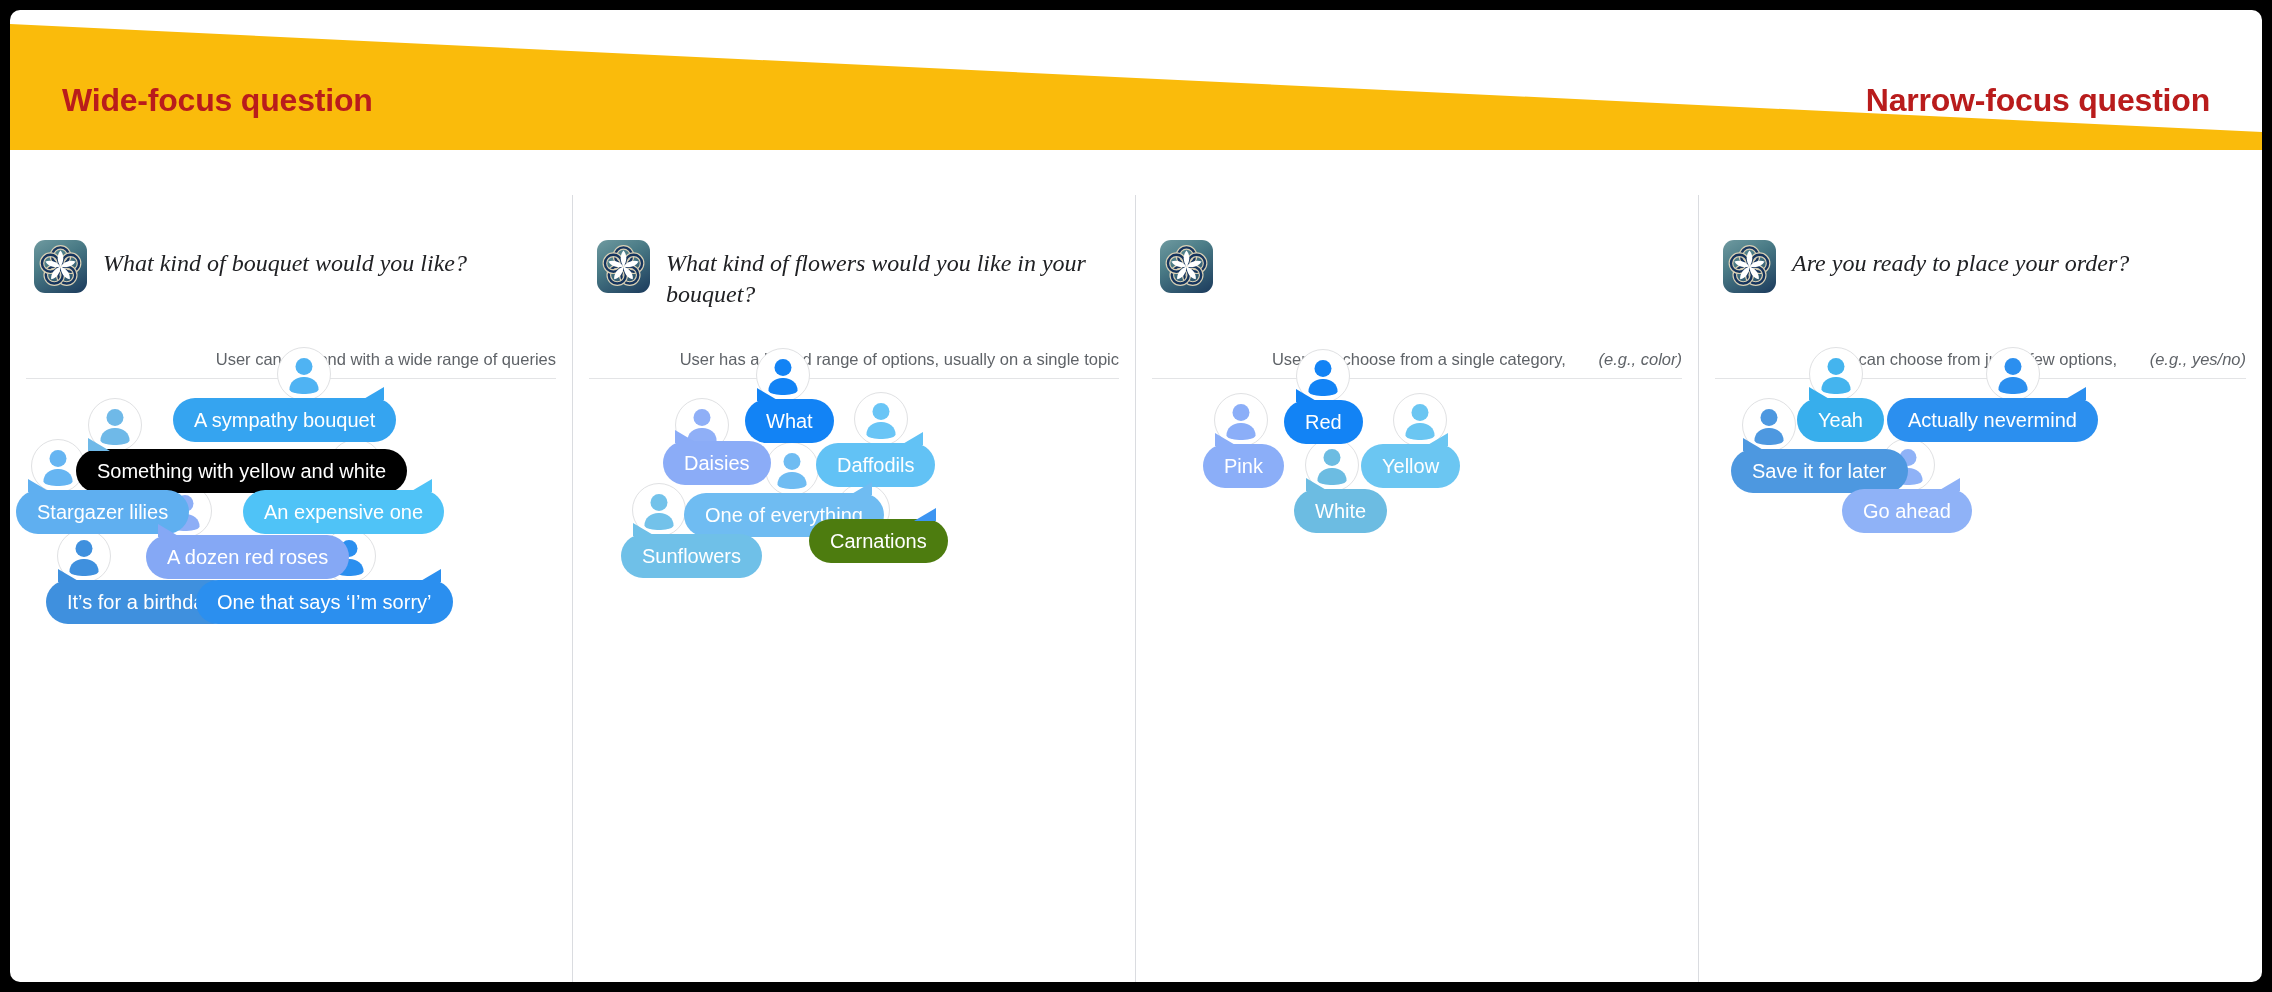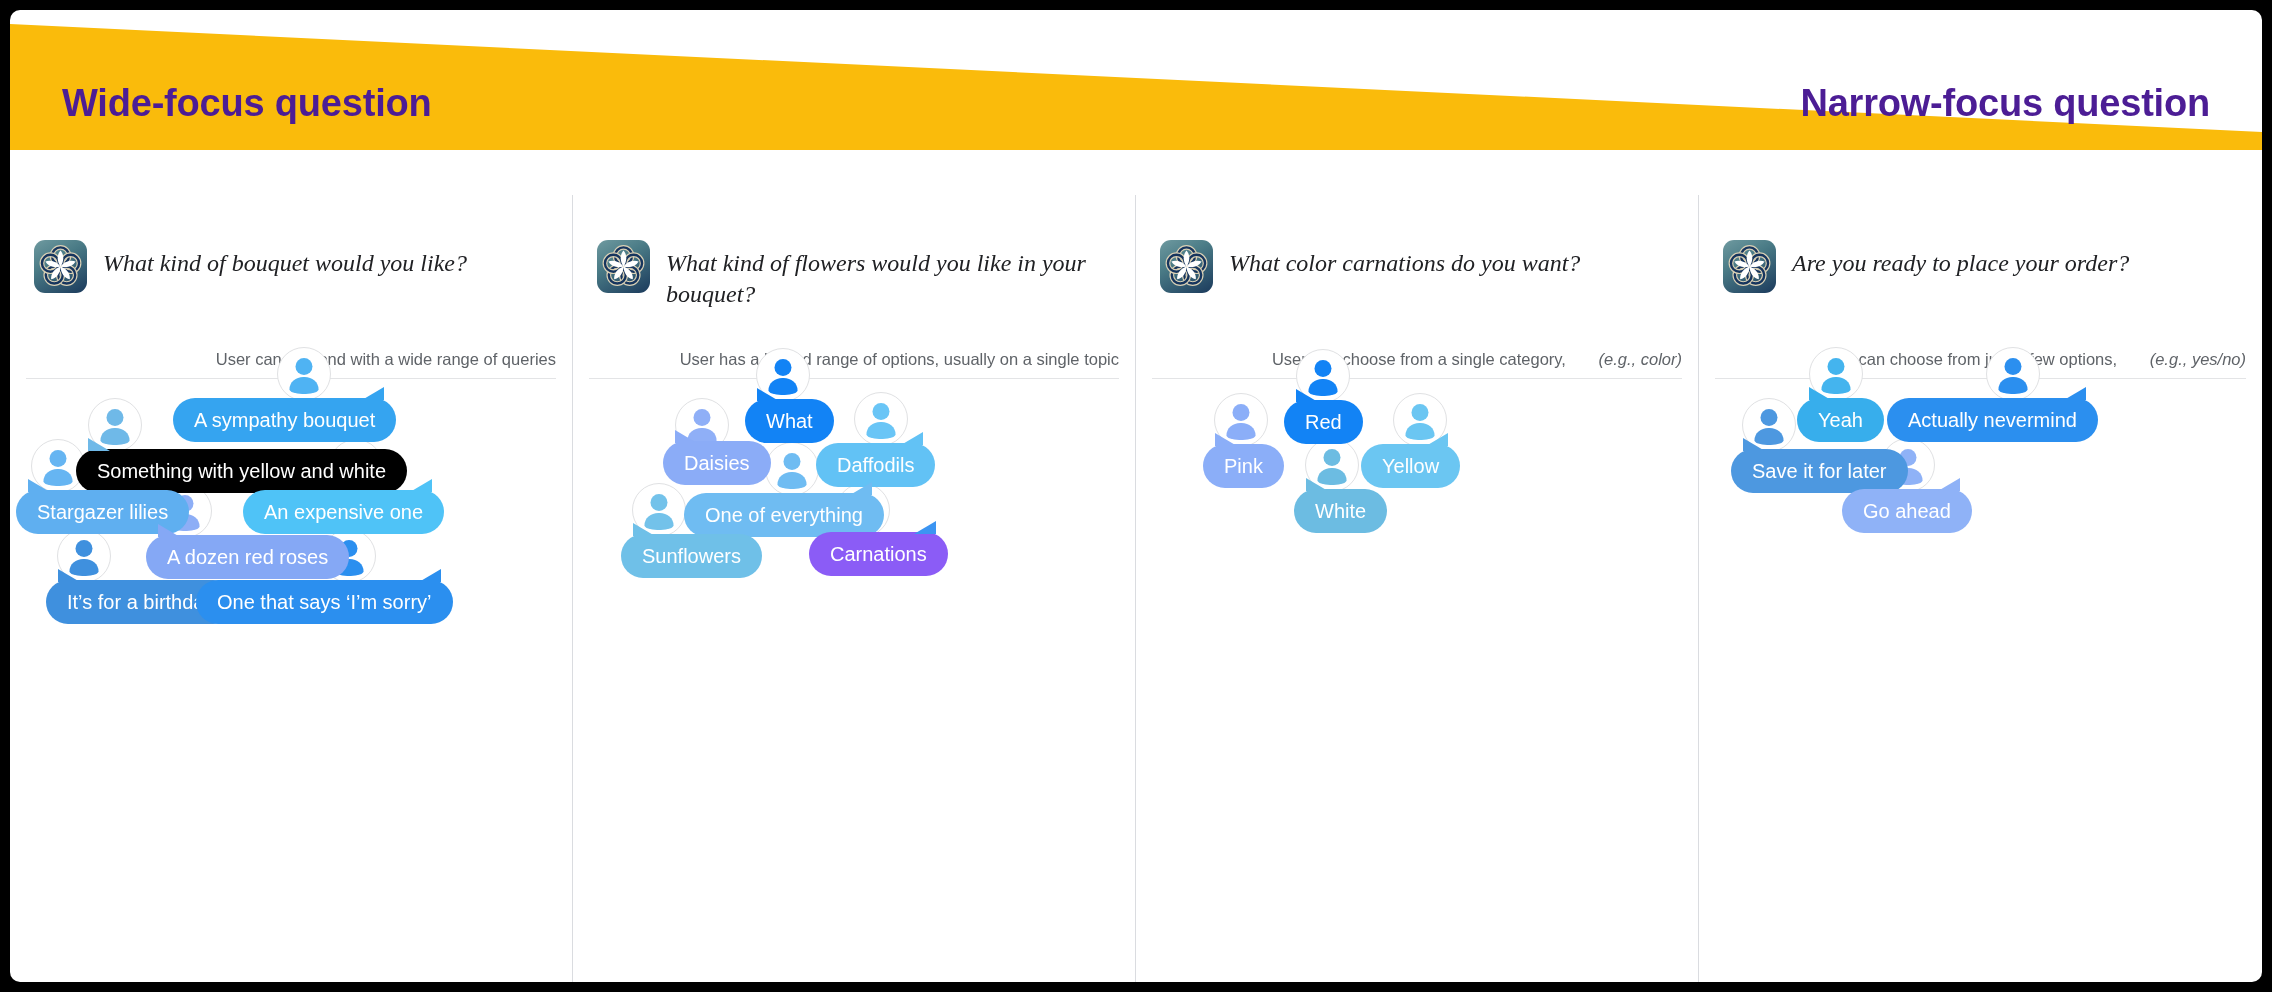--- a/index.html
+++ b/index.html
@@ -21,23 +21,23 @@
 
   
   #header {
     position: absolute;
     left: 0; top: 0;
     width: 2252px; height: 185px;
   }
   #wedge-svg { position: absolute; left: 0; top: 0; display: block; }
   .header-label {
     position: absolute;
-    font-size: 38px;
+    font-size: 32px;
     font-weight: bold;
-    color: #4c1d95;
+    color: #b91c1c;
     letter-spacing: -0.2px;
     white-space: nowrap;
     text-align: right;
   }
   #label-wide   { left: 52px;  top: 72px; }
   #label-narrow { right: 52px; top: 72px; }
 
   
   #columns {
     position: absolute;
@@ -317,21 +317,21 @@
             <div class="body" style="background: rgb(115, 194, 234);"></div>
           </div>
           <div class="bubble" style="left: 48px; top: 339px; background: rgb(111, 192, 232);">
             <span class="tail left" style="border-bottom-color: rgb(111, 192, 232);"></span>
             <span>Sunflowers</span>
           </div>
           <div class="avatar" style="left: 263px; top: 288px;">
             <div class="head" style="background: rgb(60, 149, 242);"></div>
             <div class="body" style="background: rgb(60, 149, 242);"></div>
           </div>
-          <div class="bubble" style="left: 236px; top: 337px; background: #8b5cf6;">
+          <div class="bubble" style="left: 236px; top: 324px; background: #4d7c0f;">
             <span class="tail right" style="border-bottom-color: rgb(60, 149, 242);"></span>
             <span>Carnations</span>
           </div>
         </div>
       </div>
       <div class="column col-w3">
         <div class="question-row">
           <span class="brand-icon"><svg viewBox="0 0 100 100" width="53" height="53">
               <g transform="translate(50,50)">
                 <circle cx="0.00" cy="-20.00" r="16" fill="none" stroke="#D8CFB4" stroke-width="9"></circle>
@@ -344,21 +344,20 @@
                 <circle cx="-11.76" cy="16.18" r="16" fill="none" stroke="#16355E" stroke-width="4.5"></circle>
                 <circle cx="-19.02" cy="-6.18" r="16" fill="none" stroke="#D8CFB4" stroke-width="9"></circle>
                 <circle cx="-19.02" cy="-6.18" r="16" fill="none" stroke="#16355E" stroke-width="4.5"></circle>
                 <path d="M0,0 C7,-10 7,-22 0,-30 C-7,-22 -7,-10 0,0 Z" fill="#FFFFFF" transform="rotate(0)"></path>
                 <path d="M0,0 C7,-10 7,-22 0,-30 C-7,-22 -7,-10 0,0 Z" fill="#FFFFFF" transform="rotate(72)"></path>
                 <path d="M0,0 C7,-10 7,-22 0,-30 C-7,-22 -7,-10 0,0 Z" fill="#FFFFFF" transform="rotate(144)"></path>
                 <path d="M0,0 C7,-10 7,-22 0,-30 C-7,-22 -7,-10 0,0 Z" fill="#FFFFFF" transform="rotate(216)"></path>
                 <path d="M0,0 C7,-10 7,-22 0,-30 C-7,-22 -7,-10 0,0 Z" fill="#FFFFFF" transform="rotate(288)"></path>
               </g>
             </svg></span>
-          <div class="question-text">What color carnations do you want?</div>
         </div>
         <div class="caption-wrap">
           <div class="caption"><span>User can choose from a single category, </span><i>(e.g., color)</i></div>
         </div>
         <div class="canvas">
           <div class="avatar" style="left: 160px; top: 154px;">
             <div class="head" style="background: rgb(18, 131, 245);"></div>
             <div class="body" style="background: rgb(18, 131, 245);"></div>
           </div>
           <div class="bubble" style="left: 148px; top: 205px; background: rgb(18, 131, 245);">

